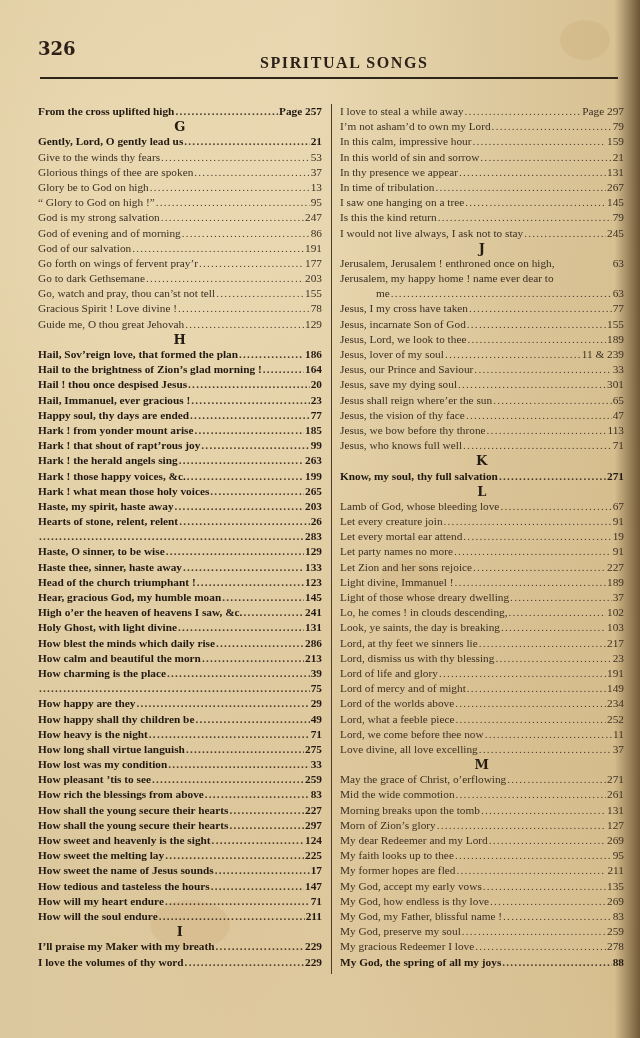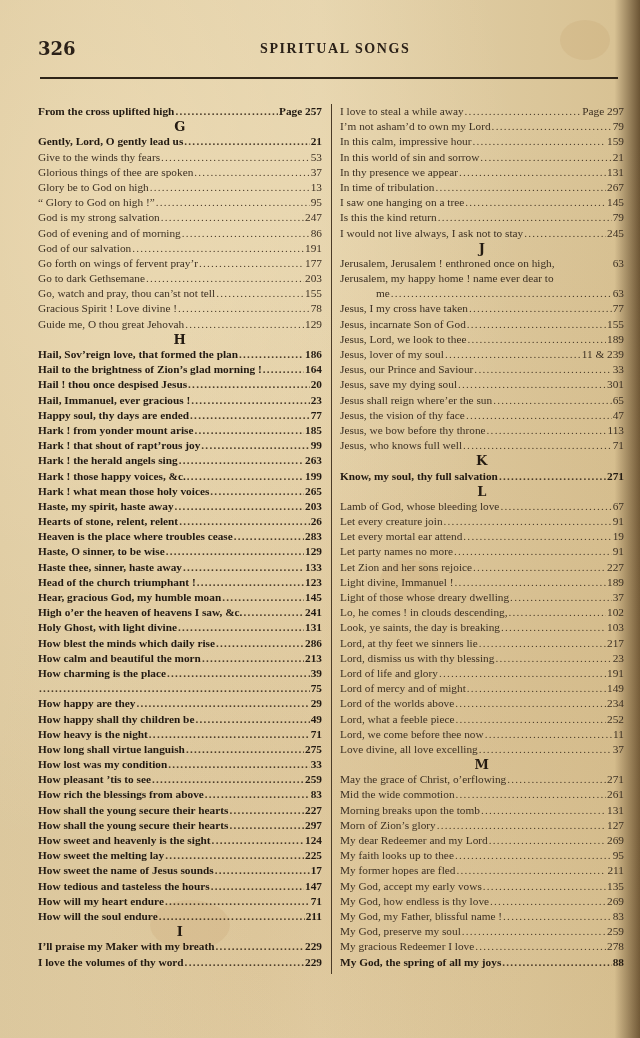--- a/index.html
+++ b/index.html
@@ -18,22 +18,22 @@
   .page { position: absolute; left: 0; top: 0; width: 640px; height: 1038px; }
   .header {
     position: absolute; top: 38px; left: 38px; width: 580px; height: 20px;
   }
   .page-number {
     position: absolute; left: 0; top: 0;
     font-size: 18px; font-weight: bold; color: #2b2118;
     font-family: "DejaVu Serif", serif;
   }
   .running-title {
-    position: absolute; left: 222px; top: 3px;
-    font-size: 14px; letter-spacing: 1.6px; font-weight: bold; color: #2b2118;
+    position: absolute; left: 222px; top: 16px;
+    font-size: 16px; letter-spacing: 1.6px; font-weight: bold; color: #2b2118;
     font-family: "Liberation Serif", serif;
     text-align: right;
   }
   .rule {
     position: absolute; top: 77px; left: 40px; width: 578px; height: 2px;
     background: #2e2418;
   }
   .column { position: absolute; top: 104px; }
   .col-left { left: 38px; width: 284px; }
   .col-right { left: 340px; width: 284px; }
@@ -208,21 +208,20 @@
         <span class="title">Haste, my spirit, haste away</span>
         <span class="leader"></span>
         <span class="pg">203</span>
       </div>
       <div class="entry bold">
         <span class="title">Hearts of stone, relent, relent</span>
         <span class="leader"></span>
         <span class="pg">26</span>
       </div>
       <div class="entry bold">
-        <span class="title">Heaven is the place where troubles cease</span>
         <span class="leader"></span>
         <span class="pg">283</span>
       </div>
       <div class="entry bold">
         <span class="title">Haste, O sinner, to be wise</span>
         <span class="leader"></span>
         <span class="pg">129</span>
       </div>
       <div class="entry bold">
         <span class="title">Haste thee, sinner, haste away</span>

